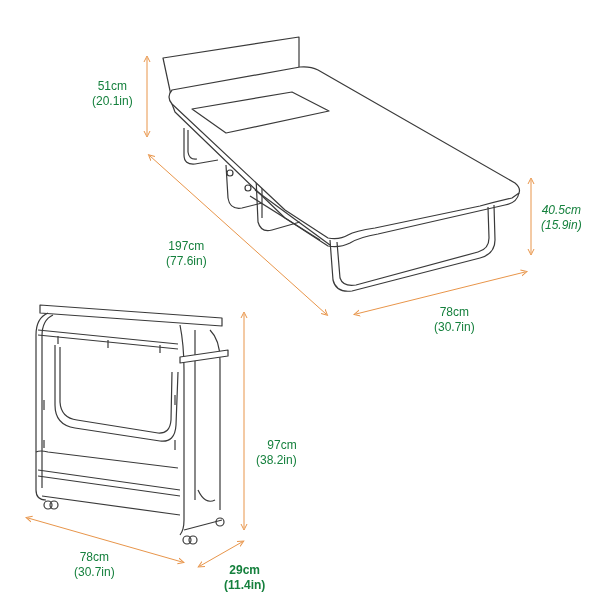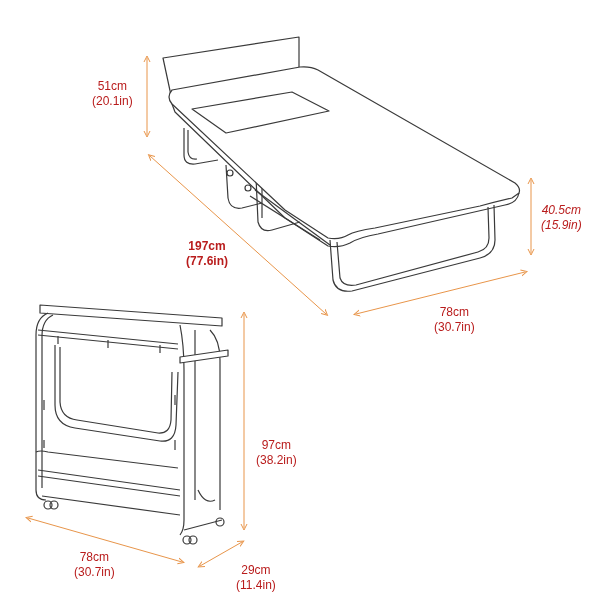--- a/index.html
+++ b/index.html
@@ -1,18 +1,18 @@
 <!DOCTYPE html>
 <html><head>
 <meta charset="utf-8">
 <style>
   html, body { margin: 0; padding: 0; background: #ffffff; }
   body { width: 600px; height: 600px; position: relative; overflow: hidden; font-family: "Liberation Sans", sans-serif; }
   svg { position: absolute; left: 0; top: 0; }
-  .label { position: absolute; color: #b91c1c; font-size: 12px; line-height: 15px; text-align: center; white-space: nowrap; }
+  .label { position: absolute; color: #15803d; font-size: 12px; line-height: 15px; text-align: center; white-space: nowrap; }
   .label span { display: block; }
 </style>
 </head>
 <body>
 
 <svg width="600" height="600" viewBox="0 0 600 600">
   <defs>
     <marker id="arr" markerWidth="8" markerHeight="8" refX="4" refY="4" orient="auto-start-reverse">
       <path d="M0,1 L6,4 L0,7" fill="none" stroke="#e8954a" stroke-width="1"></path>
     </marker>
@@ -95,41 +95,41 @@
     <line x1="28" y1="518" x2="182" y2="562" marker-start="url(#arr)" marker-end="url(#arr)"></line>
     <line x1="200" y1="566" x2="242" y2="542" marker-start="url(#arr)" marker-end="url(#arr)"></line>
   </g>
 </svg>
 
 <div class="label" style="left:92px; top:79px;">
   <span>51cm</span>
   <span>(20.1in)</span>
 </div>
 
-<div class="label" style="left:186px; top:239px;font-weight:bold;">
+<div class="label" style="left:166px; top:239px;">
   <span>197cm</span>
   <span>(77.6in)</span>
 </div>
 
 <div class="label" style="left:434px; top:305px;">
   <span>78cm</span>
   <span>(30.7in)</span>
 </div>
 
 <div class="label" style="left:541px; top:203px;font-style:italic;">
   <span>40.5cm</span>
   <span>(15.9in)</span>
 </div>
 
-<div class="label" style="left:256px; top:438px;">
+<div class="label" style="left:256px; top:438px;text-align:right;">
   <span>97cm</span>
   <span>(38.2in)</span>
 </div>
 
 <div class="label" style="left:74px; top:550px;">
   <span>78cm</span>
   <span>(30.7in)</span>
 </div>
 
-<div class="label" style="left:236px; top:563px;">
+<div class="label" style="left:224px; top:563px;font-weight:bold;">
   <span>29cm</span>
   <span>(11.4in)</span>
 </div>
 
 </body></html>

